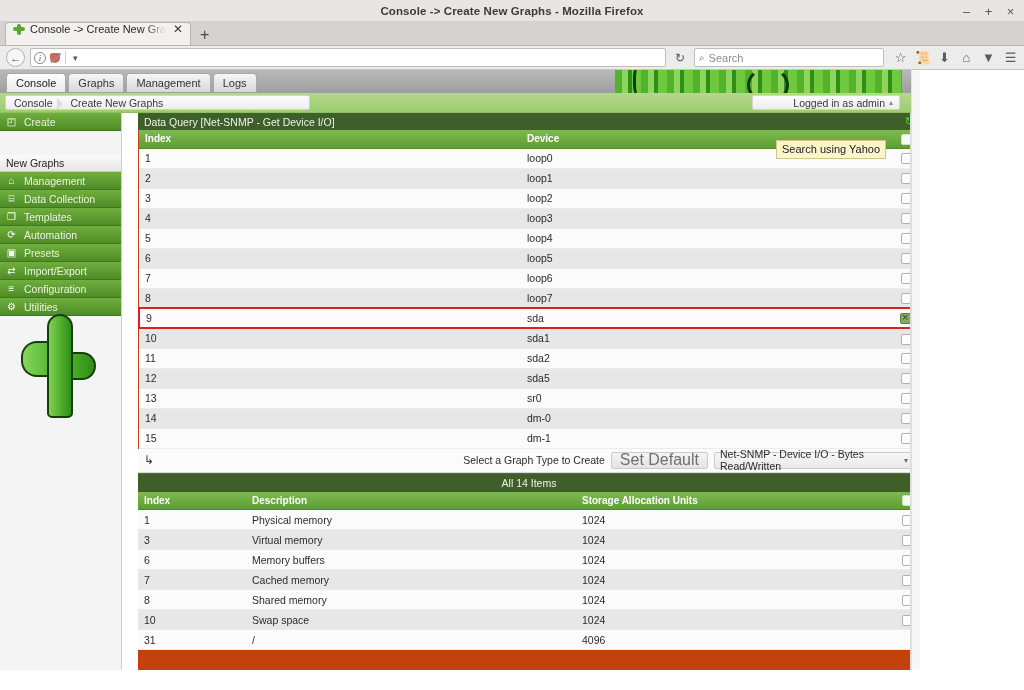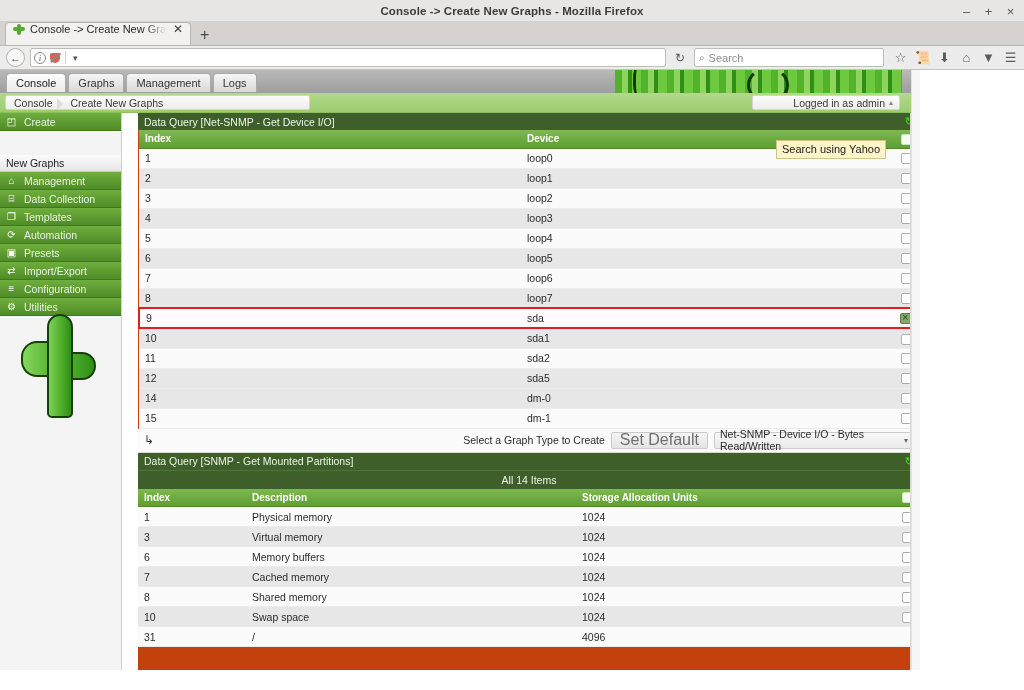--- a/index.html
+++ b/index.html
@@ -519,20 +519,25 @@
             <tr class="odd">
                 <td>11</td>
                 <td>sda2</td>
                 <td class="cbcell"><span class="cb"></span></td>
               </tr>
             <tr class="even">
                 <td>12</td>
                 <td>sda5</td>
                 <td class="cbcell"><span class="cb"></span></td>
               </tr>
+            <tr class="odd">
+                <td>13</td>
+                <td>sr0</td>
+                <td class="cbcell"><span class="cb"></span></td>
+              </tr>
             <tr class="even">
                 <td>14</td>
                 <td>dm-0</td>
                 <td class="cbcell"><span class="cb"></span></td>
               </tr>
             <tr class="odd">
                 <td>15</td>
                 <td>dm-1</td>
                 <td class="cbcell"><span class="cb"></span></td>
               </tr>
@@ -543,24 +548,20 @@
           <span class="arrow-icon">↳</span>
           <span class="spacer"></span>
           <span class="lbl">Select a Graph Type to Create</span>
           <span class="btn-default">Set Default</span>
           <span class="select-graph">
             <span>Net-SNMP - Device I/O - Bytes Read/Written</span>
             <span class="arr">▾</span>
           </span>
         </div>
 
-        <div class="dq-title">
-          <span>Data Query [SNMP - Get Mounted Partitions]</span>
-          <span class="refresh">↻</span>
-        </div>
         <div class="dq-all">All 14 Items</div>
 
         <table class="dq">
           <colgroup>
               <col style="width:108px">
               <col style="width:330px">
               <col>
               <col style="width:26px">
             </colgroup>
           <thead>

